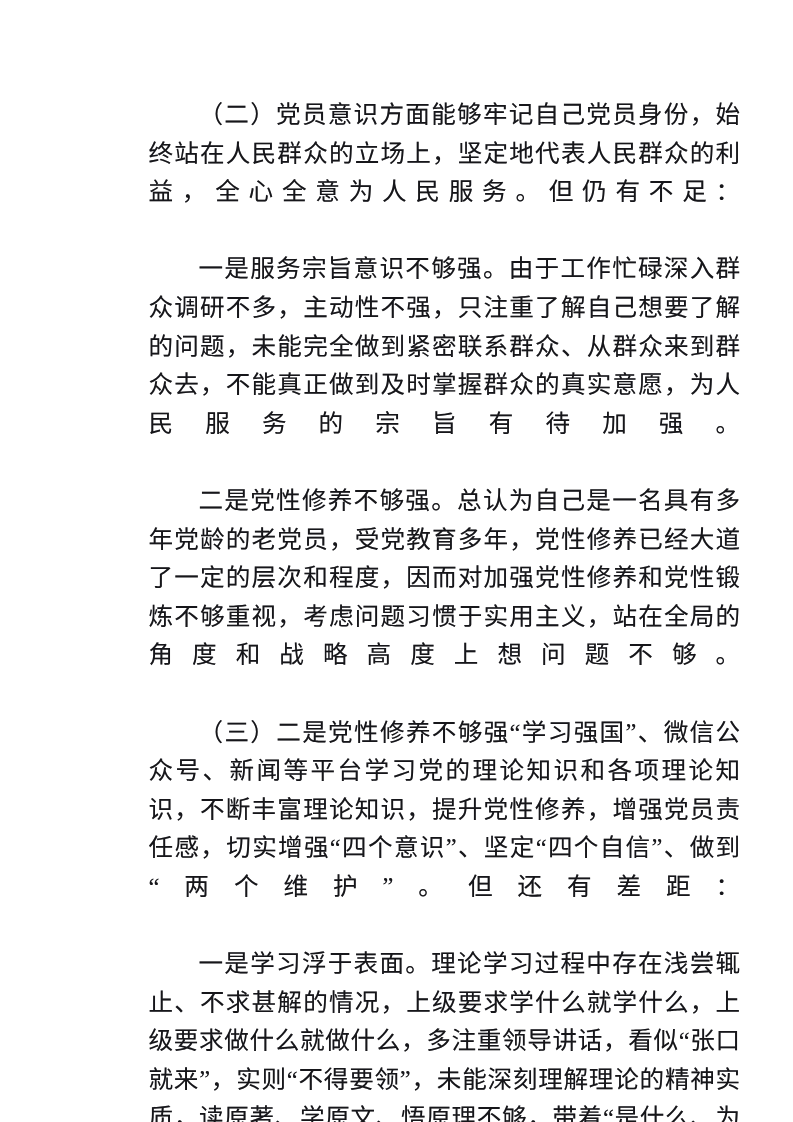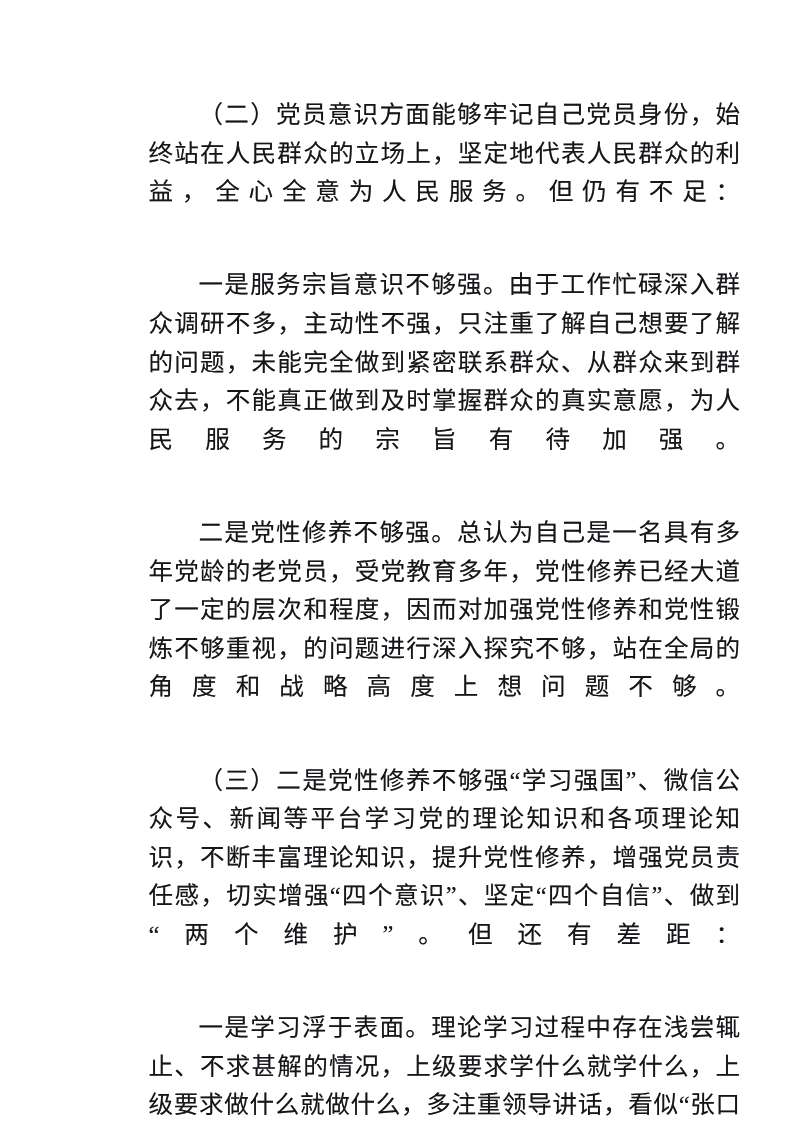--- a/index.html
+++ b/index.html
@@ -38,40 +38,40 @@
     letter-spacing: 0.35px;
     word-spacing: 0px;
     font-weight: 400;
     -webkit-font-smoothing: antialiased;
     text-rendering: optimizeLegibility;
     
     text-shadow: 0 0 0.45px rgba(35,35,40,0.45);
   }
 
   .para + .para {
-    margin-top: 16px;
+    margin-top: 0;
   }
 
   
   .para::after {
     content: "";
     display: inline-block;
     width: 100%;
   }
 </style>
 </head>
 <body>
 
 <div class="page">
   <div class="doc-body">
 
     <p class="para">（二）党员意识方面能够牢记自己党员身份，始终站在人民群众的立场上，坚定地代表人民群众的利益，全心全意为人民服务。但仍有不足：</p>
 
     <p class="para">一是服务宗旨意识不够强。由于工作忙碌深入群众调研不多，主动性不强，只注重了解自己想要了解的问题，未能完全做到紧密联系群众、从群众来到群众去，不能真正做到及时掌握群众的真实意愿，为人民服务的宗旨有待加强。</p>
 
-    <p class="para">二是党性修养不够强。总认为自己是一名具有多年党龄的老党员，受党教育多年，党性修养已经大道了一定的层次和程度，因而对加强党性修养和党性锻炼不够重视，的问题进行深入探究不够，站在全局的角度和战略高度上想问题不够。</p>
+    <p class="para">二是党性修养不够强。总认为自己是一名具有多年党龄的老党员，受党教育多年，党性修养已经大道了一定的层次和程度，因而对加强党性修养和党性锻炼不够重视，考虑问题习惯于实用主义，站在全局的角度和战略高度上想问题不够。</p>
 
     <p class="para">（三）二是党性修养不够强“学习强国”、微信公众号、新闻等平台学习党的理论知识和各项理论知识，不断丰富理论知识，提升党性修养，增强党员责任感，切实增强“四个意识”、坚定“四个自信”、做到“两个维护”。但还有差距：</p>
 
     <p class="para">一是学习浮于表面。理论学习过程中存在浅尝辄止、不求甚解的情况，上级要求学什么就学什么，上级要求做什么就做什么，多注重领导讲话，看似“张口就来”，实则“不得要领”，未能深刻理解理论的精神实质，读原著、学原文、悟原理不够，带着“是什么、为什么、怎么做”的问题进行深入探究不够，将学习成果转化为贯彻落实党中央决策部署的自觉行动的能力还需加强。</p>
 
   </div>
 </div>
 
 </body></html>

